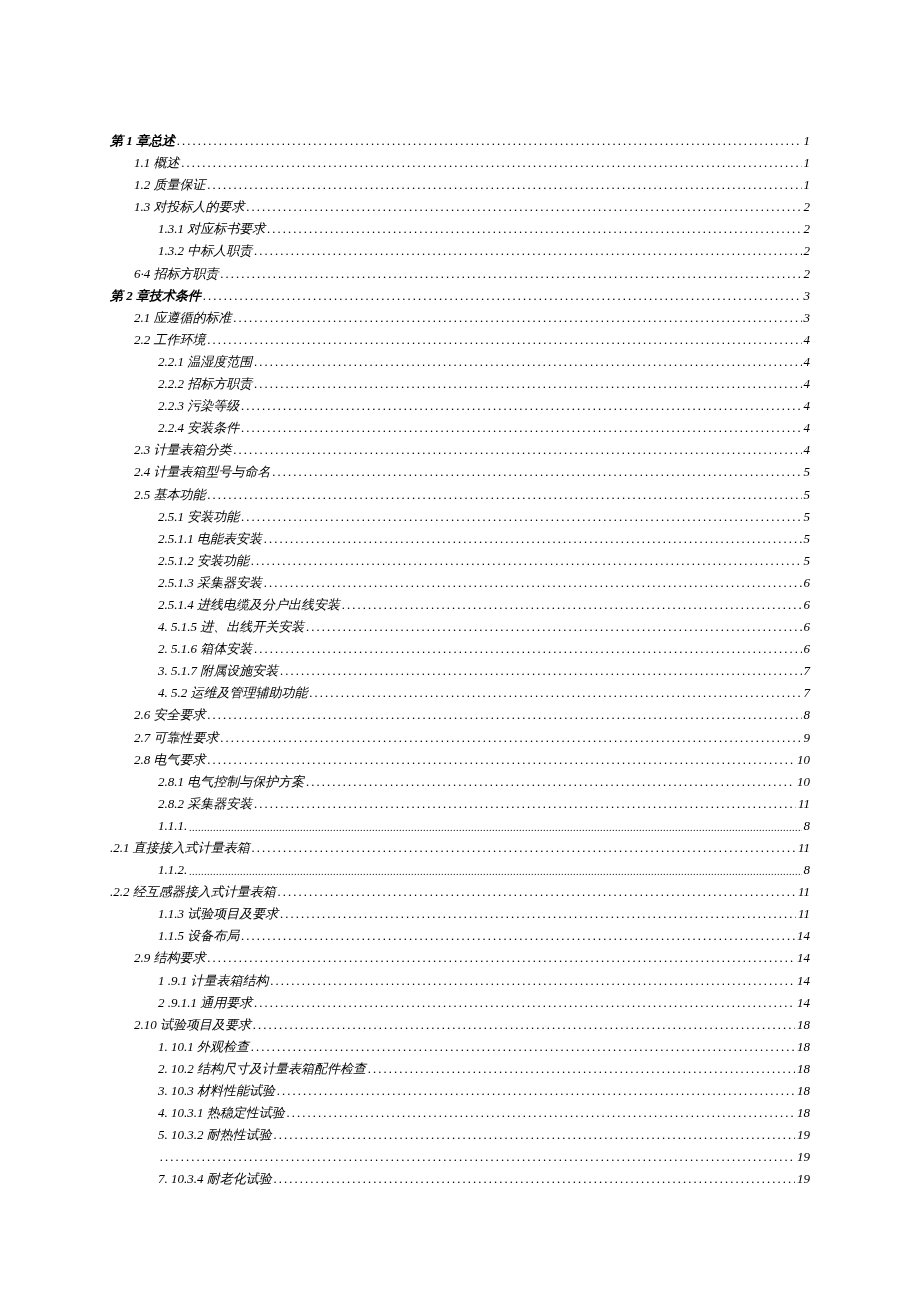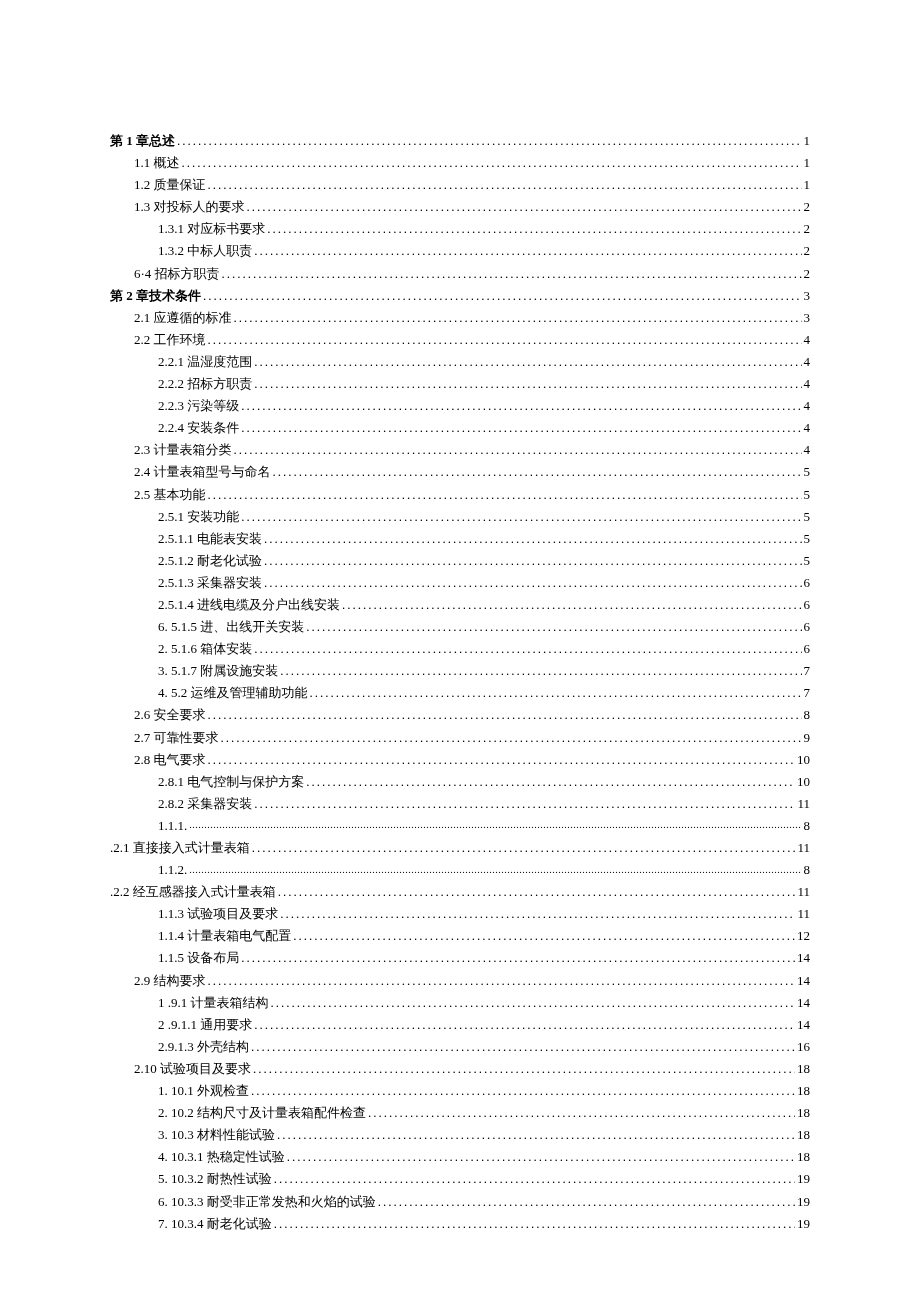--- a/index.html
+++ b/index.html
@@ -8,23 +8,24 @@
       background: #fff;
       font-family: "SimSun", "宋体", serif;
       font-size: 13px;
       color: #000;
     }
     .page {
       padding: 130px 110px 80px 110px;
     }
     .toc-line {
       display: flex;
-      align-items: center;
+      align-items: flex-end;
       line-height: 1.7;
       white-space: nowrap;
+      font-style: italic;
     }
     .toc-line.bold .label { font-weight: bold; }
     .label { flex: 0 0 auto; }
     .dots {
       flex: 1 1 auto;
       overflow: hidden;
       letter-spacing: 2px;
       color: #000;
       margin: 0 2px;
     }
@@ -135,36 +136,36 @@
         <span class="label">2.5.1  安装功能</span>
         <span class="dots"></span>
         <span class="pageno">5</span>
       </div>
       <div class="toc-line ind2">
         <span class="label">2.5.1.1 电能表安装</span>
         <span class="dots"></span>
         <span class="pageno">5</span>
       </div>
       <div class="toc-line ind2">
-        <span class="label">2.5.1.2 耐老化试验</span>
+        <span class="label">2.5.1.2 安装功能</span>
         <span class="dots"></span>
         <span class="pageno">5</span>
       </div>
       <div class="toc-line ind2">
         <span class="label">2.5.1.3 采集器安装</span>
         <span class="dots"></span>
         <span class="pageno">6</span>
       </div>
       <div class="toc-line ind2">
         <span class="label">2.5.1.4 进线电缆及分户出线安装</span>
         <span class="dots"></span>
         <span class="pageno">6</span>
       </div>
       <div class="toc-line ind2">
-        <span class="label">6.    5.1.5 进、出线开关安装</span>
+        <span class="label">4.    5.1.5 进、出线开关安装</span>
         <span class="dots"></span>
         <span class="pageno">6</span>
       </div>
       <div class="toc-line ind2">
         <span class="label">2.    5.1.6 箱体安装</span>
         <span class="dots"></span>
         <span class="pageno">6</span>
       </div>
       <div class="toc-line ind2">
         <span class="label">3.    5.1.7 附属设施安装</span>
@@ -220,49 +221,39 @@
         <span class="label">.2.2 经互感器接入式计量表箱</span>
         <span class="dots"></span>
         <span class="pageno">11</span>
       </div>
       <div class="toc-line ind2">
         <span class="label">1.1.3   试验项目及要求</span>
         <span class="dots"></span>
         <span class="pageno">11</span>
       </div>
       <div class="toc-line ind2">
-        <span class="label">1.1.4   计量表箱电气配置</span>
-        <span class="dots"></span>
-        <span class="pageno">12</span>
-      </div>
-      <div class="toc-line ind2">
         <span class="label">1.1.5   设备布局</span>
         <span class="dots"></span>
         <span class="pageno">14</span>
       </div>
       <div class="toc-line ind1">
         <span class="label">2.9 结构要求</span>
         <span class="dots"></span>
         <span class="pageno">14</span>
       </div>
       <div class="toc-line ind2">
         <span class="label">1    .9.1 计量表箱结构</span>
         <span class="dots"></span>
         <span class="pageno">14</span>
       </div>
       <div class="toc-line ind2">
         <span class="label">2   .9.1.1 通用要求</span>
         <span class="dots"></span>
         <span class="pageno">14</span>
       </div>
-      <div class="toc-line ind2">
-        <span class="label">2.9.1.3 外壳结构</span>
-        <span class="dots"></span>
-        <span class="pageno">16</span>
-      </div>
       <div class="toc-line ind1">
         <span class="label">2.10 试验项目及要求</span>
         <span class="dots"></span>
         <span class="pageno">18</span>
       </div>
       <div class="toc-line ind2">
         <span class="label">1.    10.1 外观检查</span>
         <span class="dots"></span>
         <span class="pageno">18</span>
       </div>
@@ -280,21 +271,20 @@
         <span class="label">4.    10.3.1 热稳定性试验</span>
         <span class="dots"></span>
         <span class="pageno">18</span>
       </div>
       <div class="toc-line ind2">
         <span class="label">5.    10.3.2 耐热性试验</span>
         <span class="dots"></span>
         <span class="pageno">19</span>
       </div>
       <div class="toc-line ind2">
-        <span class="label">6.    10.3.3 耐受非正常发热和火焰的试验</span>
         <span class="dots"></span>
         <span class="pageno">19</span>
       </div>
       <div class="toc-line ind2">
         <span class="label">7.    10.3.4 耐老化试验</span>
         <span class="dots"></span>
         <span class="pageno">19</span>
       </div>
     </div>
 </div>

